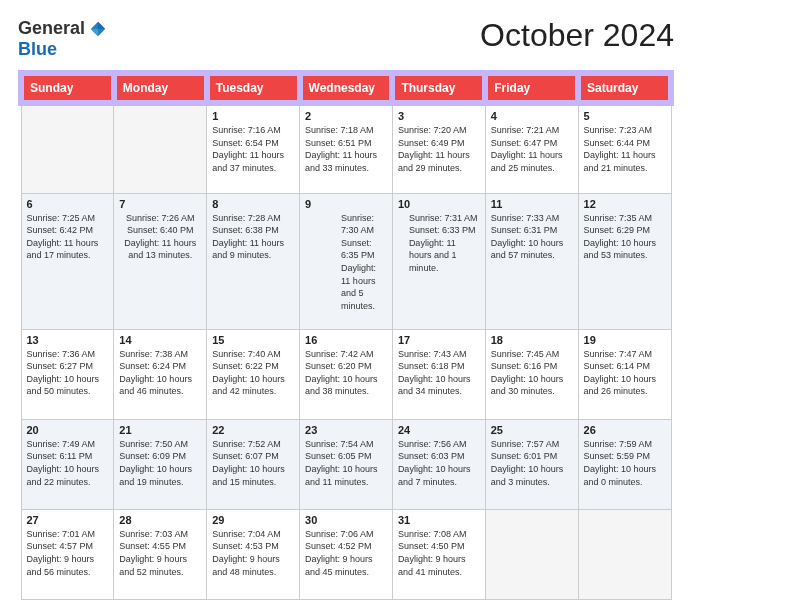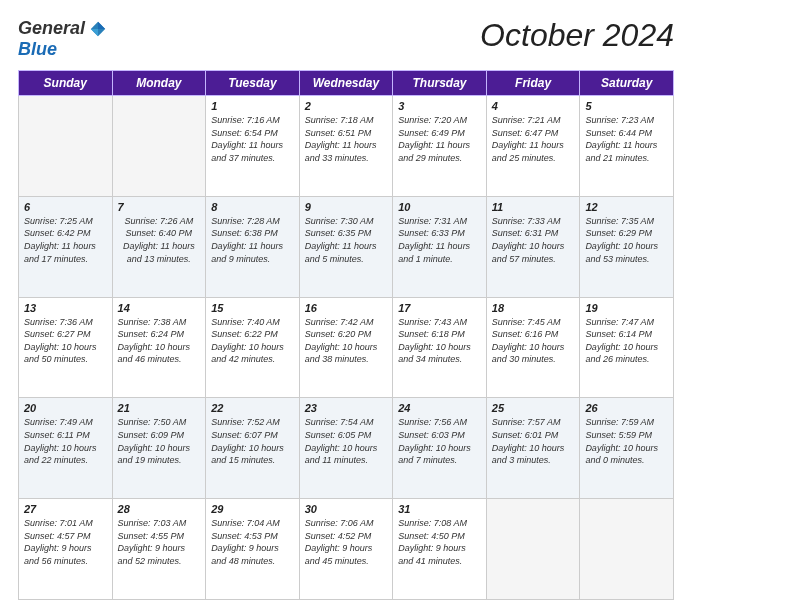--- a/index.html
+++ b/index.html
@@ -9,21 +9,20 @@
       width: 792px;
       height: 612px;
       overflow: hidden;
     }
     .page {
       width: 692px;
       height: 612px;
       padding: 18px 18px 12px 18px;
       display: flex;
       flex-direction: column;
-      font-style: italic;
     }
     .header {
       display: flex;
       justify-content: space-between;
       align-items: flex-start;
       margin-bottom: 10px;
     }
     .logo {
       display: flex;
       flex-direction: column;
@@ -62,27 +61,27 @@
       color: #444;
     }
     .calendar {
       flex: 1;
       border: 1px solid #ccc;
       border-collapse: collapse;
       width: 100%;
       table-layout: fixed;
     }
     .calendar th {
-      background-color: #4c1d95;
+      background-color: #ef4444;
       color: #fff;
       font-size: 12px;
       font-weight: bold;
       padding: 5px 6px;
-      border: 1px solid #c4b5fd;
-      text-align: center;
+      border: 6px solid #c4b5fd;
+      text-align: left;
     }
     .calendar td {
       border: 1px solid #ccc;
       vertical-align: top;
       padding: 4px 5px;
       font-size: 9.5px;
       color: #333;
       background: #fff;
       height: 82px;
     }
@@ -195,27 +194,27 @@
 Daylight: 11 hours and 13 minutes.</div>
           </td>
           <td>
             <span class="day-number">8</span>
             <div class="day-info" style="white-space: pre-line;">Sunrise: 7:28 AM
 Sunset: 6:38 PM
 Daylight: 11 hours and 9 minutes.</div>
           </td>
           <td>
             <span class="day-number">9</span>
-            <div class="day-info" style="white-space: pre-line;">Sunrise: 7:30 AM
+            <div class="day-info" style="white-space: pre-line; margin-left: 36px;">Sunrise: 7:30 AM
 Sunset: 6:35 PM
 Daylight: 11 hours and 5 minutes.</div>
           </td>
           <td>
             <span class="day-number">10</span>
-            <div class="day-info" style="white-space: pre-line;">Sunrise: 7:31 AM
+            <div class="day-info" style="white-space: pre-line; margin-left: 11px;">Sunrise: 7:31 AM
 Sunset: 6:33 PM
 Daylight: 11 hours and 1 minute.</div>
           </td>
           <td>
             <span class="day-number">11</span>
             <div class="day-info" style="white-space: pre-line;">Sunrise: 7:33 AM
 Sunset: 6:31 PM
 Daylight: 10 hours and 57 minutes.</div>
           </td>
           <td>

